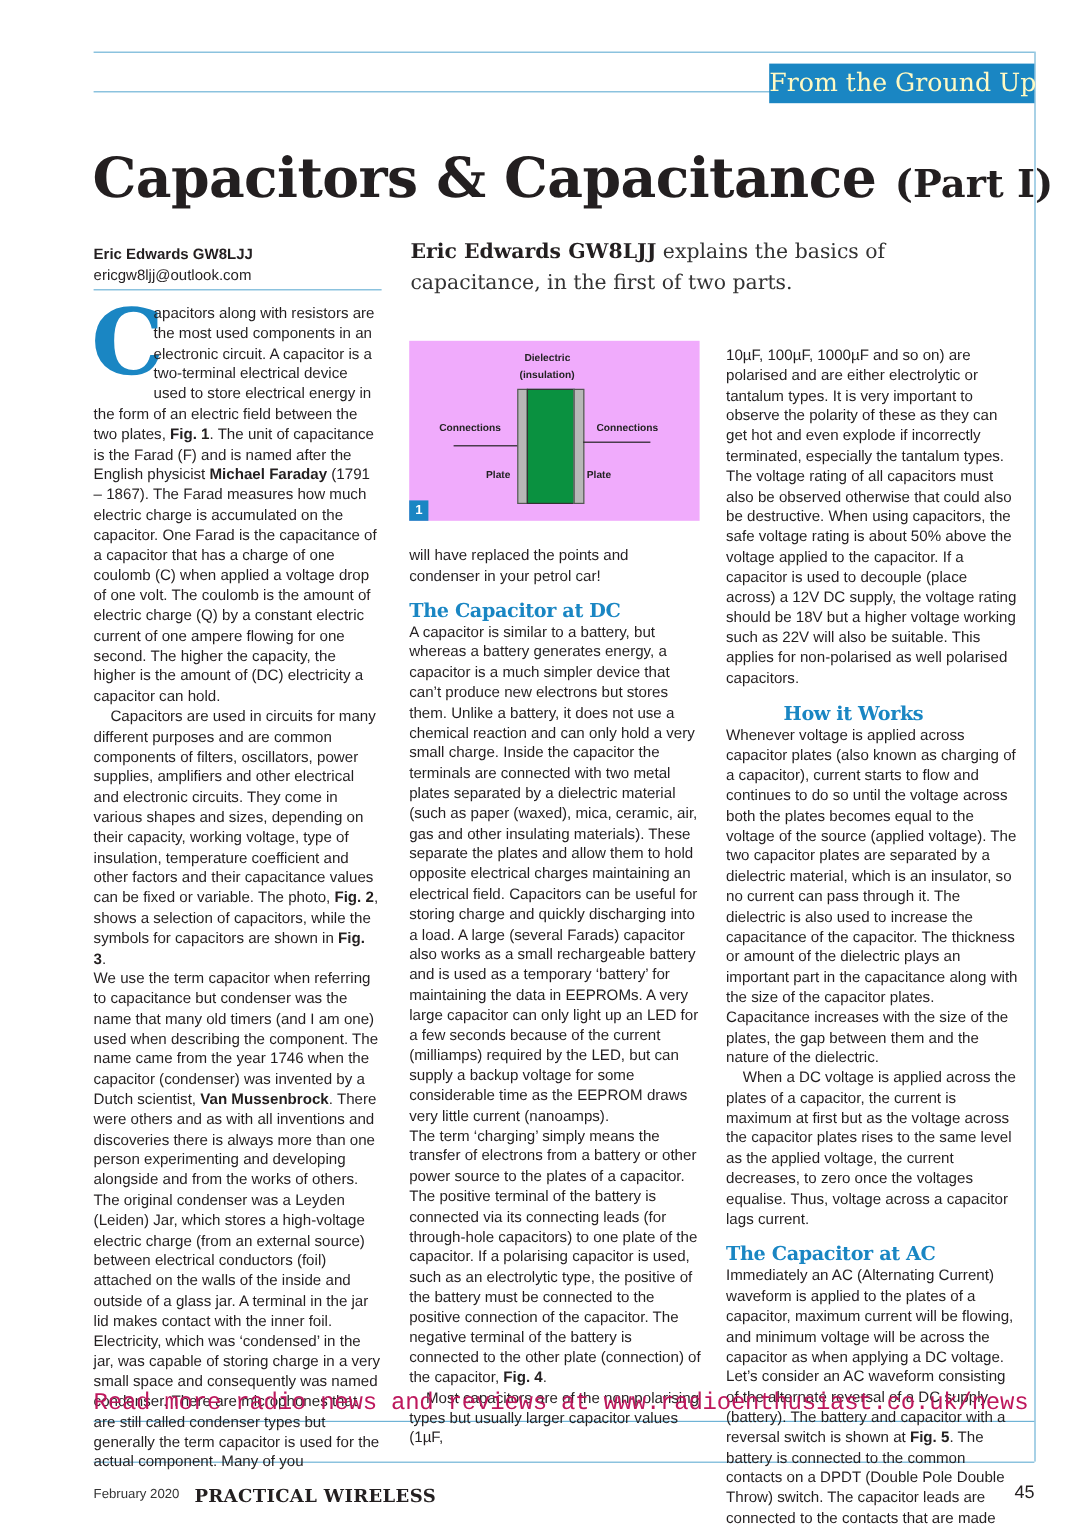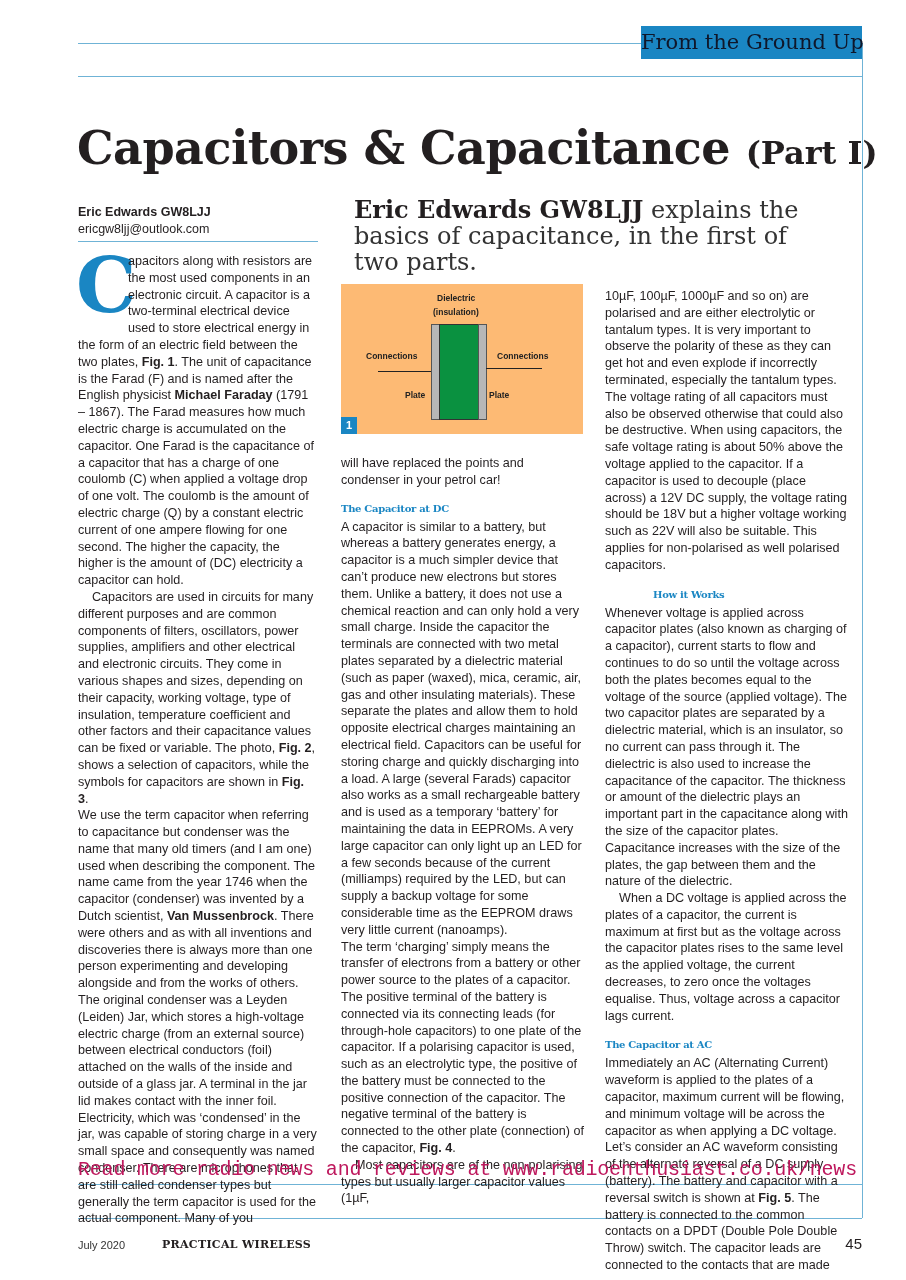--- a/index.html
+++ b/index.html
@@ -1,41 +1,41 @@
 <!DOCTYPE html>
 <html><head>
 <meta charset="utf-8">
 <style>
   html,body{margin:0;padding:0;background:#fff;}
   body{width:906px;height:1280px;position:relative;overflow:hidden;font-family:"Liberation Sans",sans-serif;color:#231f20;}
   .rule{position:absolute;height:1px;background:#6fb3d6;}
   .vrule{position:absolute;width:1px;background:#6fb3d6;}
-  .banner{position:absolute;left:641px;top:26px;width:221px;height:33px;background:#1a86c3;color:#0f172a;font-family:"DejaVu Serif",serif;font-size:21px;line-height:33px;text-align:center;padding-right:6px;box-sizing:border-box;white-space:nowrap;}
+  .banner{position:absolute;left:641px;top:53px;width:221px;height:33px;background:#1a86c3;color:#fef9c3;font-family:"DejaVu Serif",serif;font-size:21px;line-height:33px;text-align:center;padding-right:6px;box-sizing:border-box;white-space:nowrap;}
   .title{position:absolute;left:77px;top:118px;font-family:"DejaVu Serif",serif;font-weight:bold;font-size:46px;line-height:60px;letter-spacing:-0.5px;white-space:nowrap;color:#231f20;}
   .title .part{font-size:32px;letter-spacing:0;}
   .byline-name{position:absolute;left:78px;top:205px;font-size:12.5px;font-weight:bold;}
   .byline-email{position:absolute;left:78px;top:222px;font-size:12.5px;}
-  .standfirst{position:absolute;left:342px;top:197px;width:480px;font-family:"DejaVu Serif",serif;font-size:24px;line-height:26px;color:#231f20;margin-left:12px;}
+  .standfirst{position:absolute;left:342px;top:197px;width:480px;font-family:"DejaVu Serif",serif;font-size:17px;line-height:26px;color:#231f20;}
   .standfirst b{font-weight:bold;}
   .standfirst .rest{font-weight:normal;color:#333;}
   .col{position:absolute;font-size:12.6px;line-height:16.8px;text-align:left;}
   .col p{margin:0;}
   .col p.indent{text-indent:14px;}
   .col b{font-weight:bold;}
-  .h{font-family:"DejaVu Serif",serif;font-weight:bold;color:#1a86c3;font-size:10px;line-height:20px;margin:0;letter-spacing:-0.3px;}
+  .h{font-family:"DejaVu Serif",serif;font-weight:bold;color:#1a86c3;font-size:16px;line-height:20px;margin:0;letter-spacing:-0.3px;}
   .dropcap{float:left;font-family:"DejaVu Serif",serif;font-weight:bold;color:#1a86c3;font-size:76px;line-height:62px;width:50px;height:66px;margin:2px 2px 0 -2px;}
-  .fig{position:absolute;left:341px;top:284px;width:242px;height:150px;background:#fdba74;}
+  .fig{position:absolute;left:341px;top:284px;width:242px;height:150px;background:#f0abfc;}
   .fig .lbl{position:absolute;font-size:8.5px;font-weight:bold;color:#222;white-space:nowrap;}
   .fig .plate{position:absolute;background:#b7b7b7;border:1px solid #555;}
   .fig .diel{position:absolute;background:#0a9140;border:1px solid #333;}
   .fig .wire{position:absolute;height:1px;background:#222;}
   .fig .num{position:absolute;left:0;bottom:0;width:16px;height:17px;background:#1a86c3;color:#fff;font-size:11px;line-height:17px;text-align:center;font-weight:bold;}
   .readmore{position:absolute;left:78px;top:1156px;font-family:Liberation Mono, monospace;font-size:20px;line-height:28px;color:#be185d;white-space:nowrap;letter-spacing:-0.2px;}
   .footer-date{position:absolute;left:78px;top:1239px;font-size:11px;color:#333;}
-  .footer-mag{position:absolute;left:162px;top:1238px;font-family:"DejaVu Serif",serif;font-weight:bold;font-size:11px;letter-spacing:0.3px;}
+  .footer-mag{position:absolute;left:162px;top:1238px;font-family:"DejaVu Serif",serif;font-weight:bold;font-size:15px;letter-spacing:0.3px;}
   .footer-page{position:absolute;right:44px;top:1235px;font-size:15px;color:#231f20;}
 </style>
 </head>
 <body>
 
 <div class="rule" style="left:78px;top:43px;width:784px;"></div>
 <div class="rule" style="left:78px;top:76px;width:784px;"></div>
 <div class="vrule" style="left:862px;top:43px;height:1175px;"></div>
 <div class="rule" style="left:78px;top:241px;width:240px;"></div>
 <div class="rule" style="left:78px;top:1184px;width:784px;"></div>
@@ -83,15 +83,15 @@
   <p>10µF, 100µF, 1000µF and so on) are polarised and are either electrolytic or tantalum types. It is very important to observe the polarity of these as they can get hot and even explode if incorrectly terminated, especially the tantalum types. The voltage rating of all capacitors must also be observed otherwise that could also be destructive. When using capacitors, the safe voltage rating is about 50% above the voltage applied to the capacitor. If a capacitor is used to decouple (place across) a 12V DC supply, the voltage rating should be 18V but a higher voltage working such as 22V will also be suitable. This applies for non-polarised as well polarised capacitors.</p>
   <h3 class="h" style="margin-top:11px;margin-left:48px;">How it Works</h3>
   <p>Whenever voltage is applied across capacitor plates (also known as charging of a capacitor), current starts to flow and continues to do so until the voltage across both the plates becomes equal to the voltage of the source (applied voltage). The two capacitor plates are separated by a dielectric material, which is an insulator, so no current can pass through it. The dielectric is also used to increase the capacitance of the capacitor. The thickness or amount of the dielectric plays an important part in the capacitance along with the size of the capacitor plates. Capacitance increases with the size of the plates, the gap between them and the nature of the dielectric.</p>
   <p class="indent">When a DC voltage is applied across the plates of a capacitor, the current is maximum at first but as the voltage across the capacitor plates rises to the same level as the applied voltage, the current decreases, to zero once the voltages equalise. Thus, voltage across a capacitor lags current.</p>
   <h3 class="h" style="margin-top:11px;">The Capacitor at AC</h3>
   <p><span>Immediately an AC (Alternating Current) waveform is applied to the plates of a capacitor, maximum current will be flowing, and minimum voltage will be across the capacitor as when applying a DC voltage. Let’s consider an AC waveform consisting of the alternate reversal of a DC supply (battery). The battery and capacitor with a reversal switch is shown at </span><b>Fig. 5</b><span>. The battery is connected to the common contacts on a DPDT (Double Pole Double Throw) switch. The capacitor leads are connected to the contacts that are made</span></p>
 </div>
 
 <div class="readmore">Read more radio news and reviews at www.radioenthusiast.co.uk/news</div>
 
-<div class="footer-date">July 2020</div>
+<div class="footer-date">February 2020</div>
 <div class="footer-mag">PRACTICAL WIRELESS</div>
 <div class="footer-page">45</div>
 
 </body></html>

